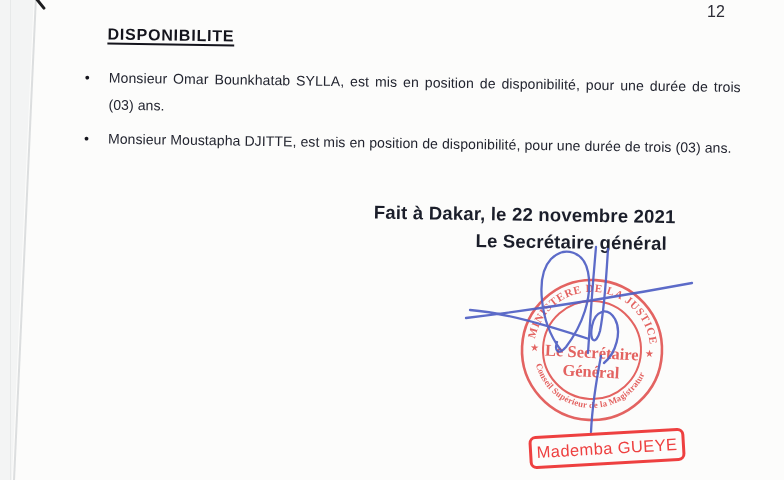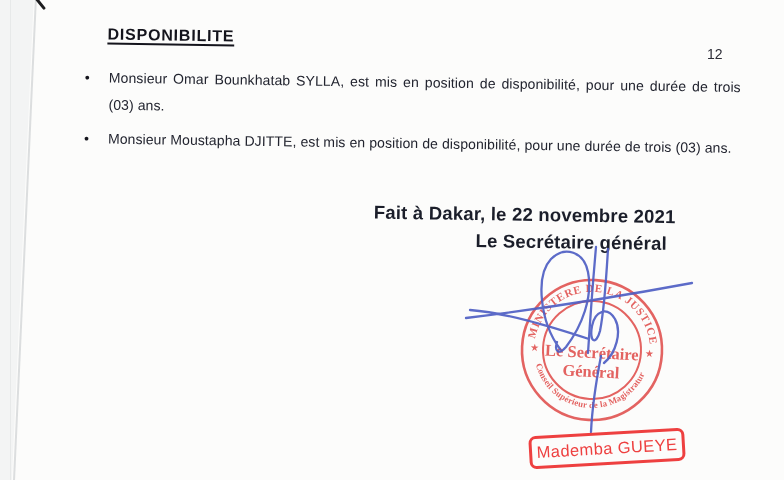--- a/index.html
+++ b/index.html
@@ -8,21 +8,21 @@
 
   
   .edge-strip{position:absolute;left:-16px;top:-8px;width:50px;height:510px;background:#f3f4f4;
               transform:rotate(2.6deg);transform-origin:top left;}
   .edge-line-2{position:absolute;left:10px;top:0;width:1px;height:480px;background:#e7e9e9;}
   .page-edge-line{position:absolute;left:35px;top:-4px;width:2px;height:500px;background:#dcdedf;
               transform:rotate(2.6deg);transform-origin:top left;}
   .corner-mark{position:absolute;left:33px;top:-3px;width:3px;height:17px;background:#1d1d1f;
               border-radius:2px;transform:rotate(-39deg);transform-origin:top left;}
 
-  .page-number{position:absolute;left:707px;top:3px;font-size:14px;color:#2c2c36;margin-top:43px;}
+  .page-number{position:absolute;left:707px;top:3px;font-size:16px;color:#2c2c36;}
 
   
   .content{position:absolute;left:0;top:0;width:784px;height:480px;color:#21242f;
            transform:rotate(0.85deg);transform-origin:0 0;}
   .heading{position:absolute;left:108px;top:24px;margin:0;font-size:16px;font-weight:bold;
            letter-spacing:0.8px;color:#14141c;text-decoration:underline;
            text-decoration-thickness:2px;text-underline-offset:3px;}
   .bullets{position:absolute;left:86px;top:63px;width:656px;}
   .bullet-item{display:flex;margin:0 0 7px 0;}
   .bullet-marker{width:24px;font-size:14px;line-height:27px;color:#14141c;}

